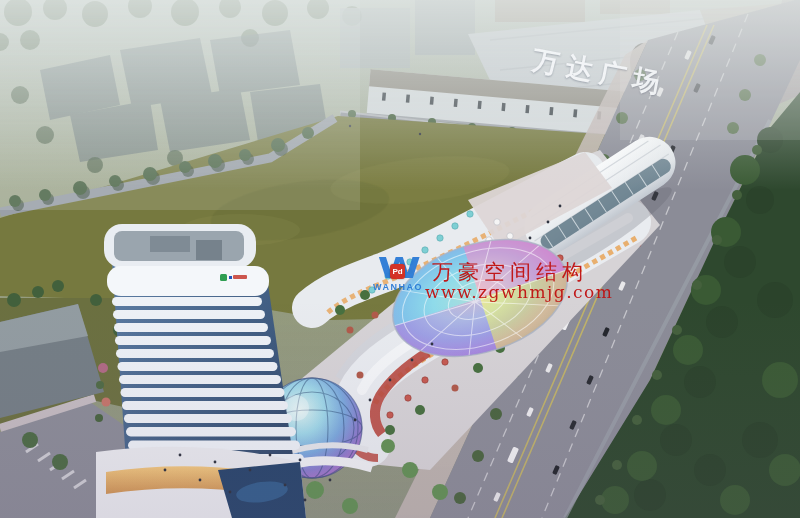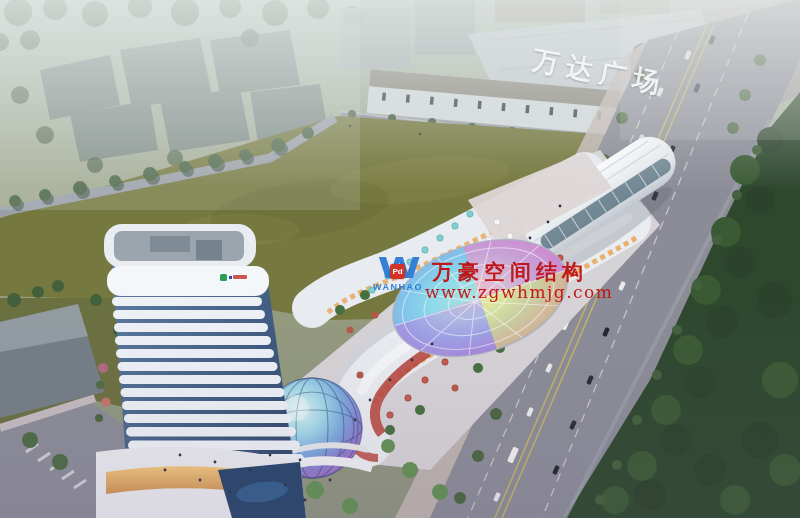--- a/index.html
+++ b/index.html
@@ -27,21 +27,21 @@
     position:absolute;left:20px;top:9px;width:15px;height:15px;border-radius:3px;
     background:var(--wm-badge,#d22a1e);color:#fff;font-size:8px;font-weight:bold;
     line-height:15px;text-align:center;box-shadow:0 0 2px rgba(0,0,0,.4);
   }
   .wm-word{
     display:block;margin-top:-1px;font-size:9px;font-weight:bold;
     letter-spacing:1.5px;color:var(--wm-logo,#2b7bd6);text-align:center;
   }
   .wm-line1{
     position:absolute;left:62px;top:5px;white-space:nowrap;
-    font-family:"DejaVu Serif", serif;font-weight:700;font-size:21px;
+    font-family:"DejaVu Serif", serif;font-weight:400;font-size:21px;
     letter-spacing:5px;color:var(--wm-red,#c01010);
   }
   .wm-line2{
     position:absolute;left:55px;top:29px;white-space:nowrap;
     font-family:"DejaVu Serif", serif;font-weight:400;font-size:17px;
     letter-spacing:1.5px;color:var(--wm-red,#c01010);
   }
 </style>
 </head>
 <body>

